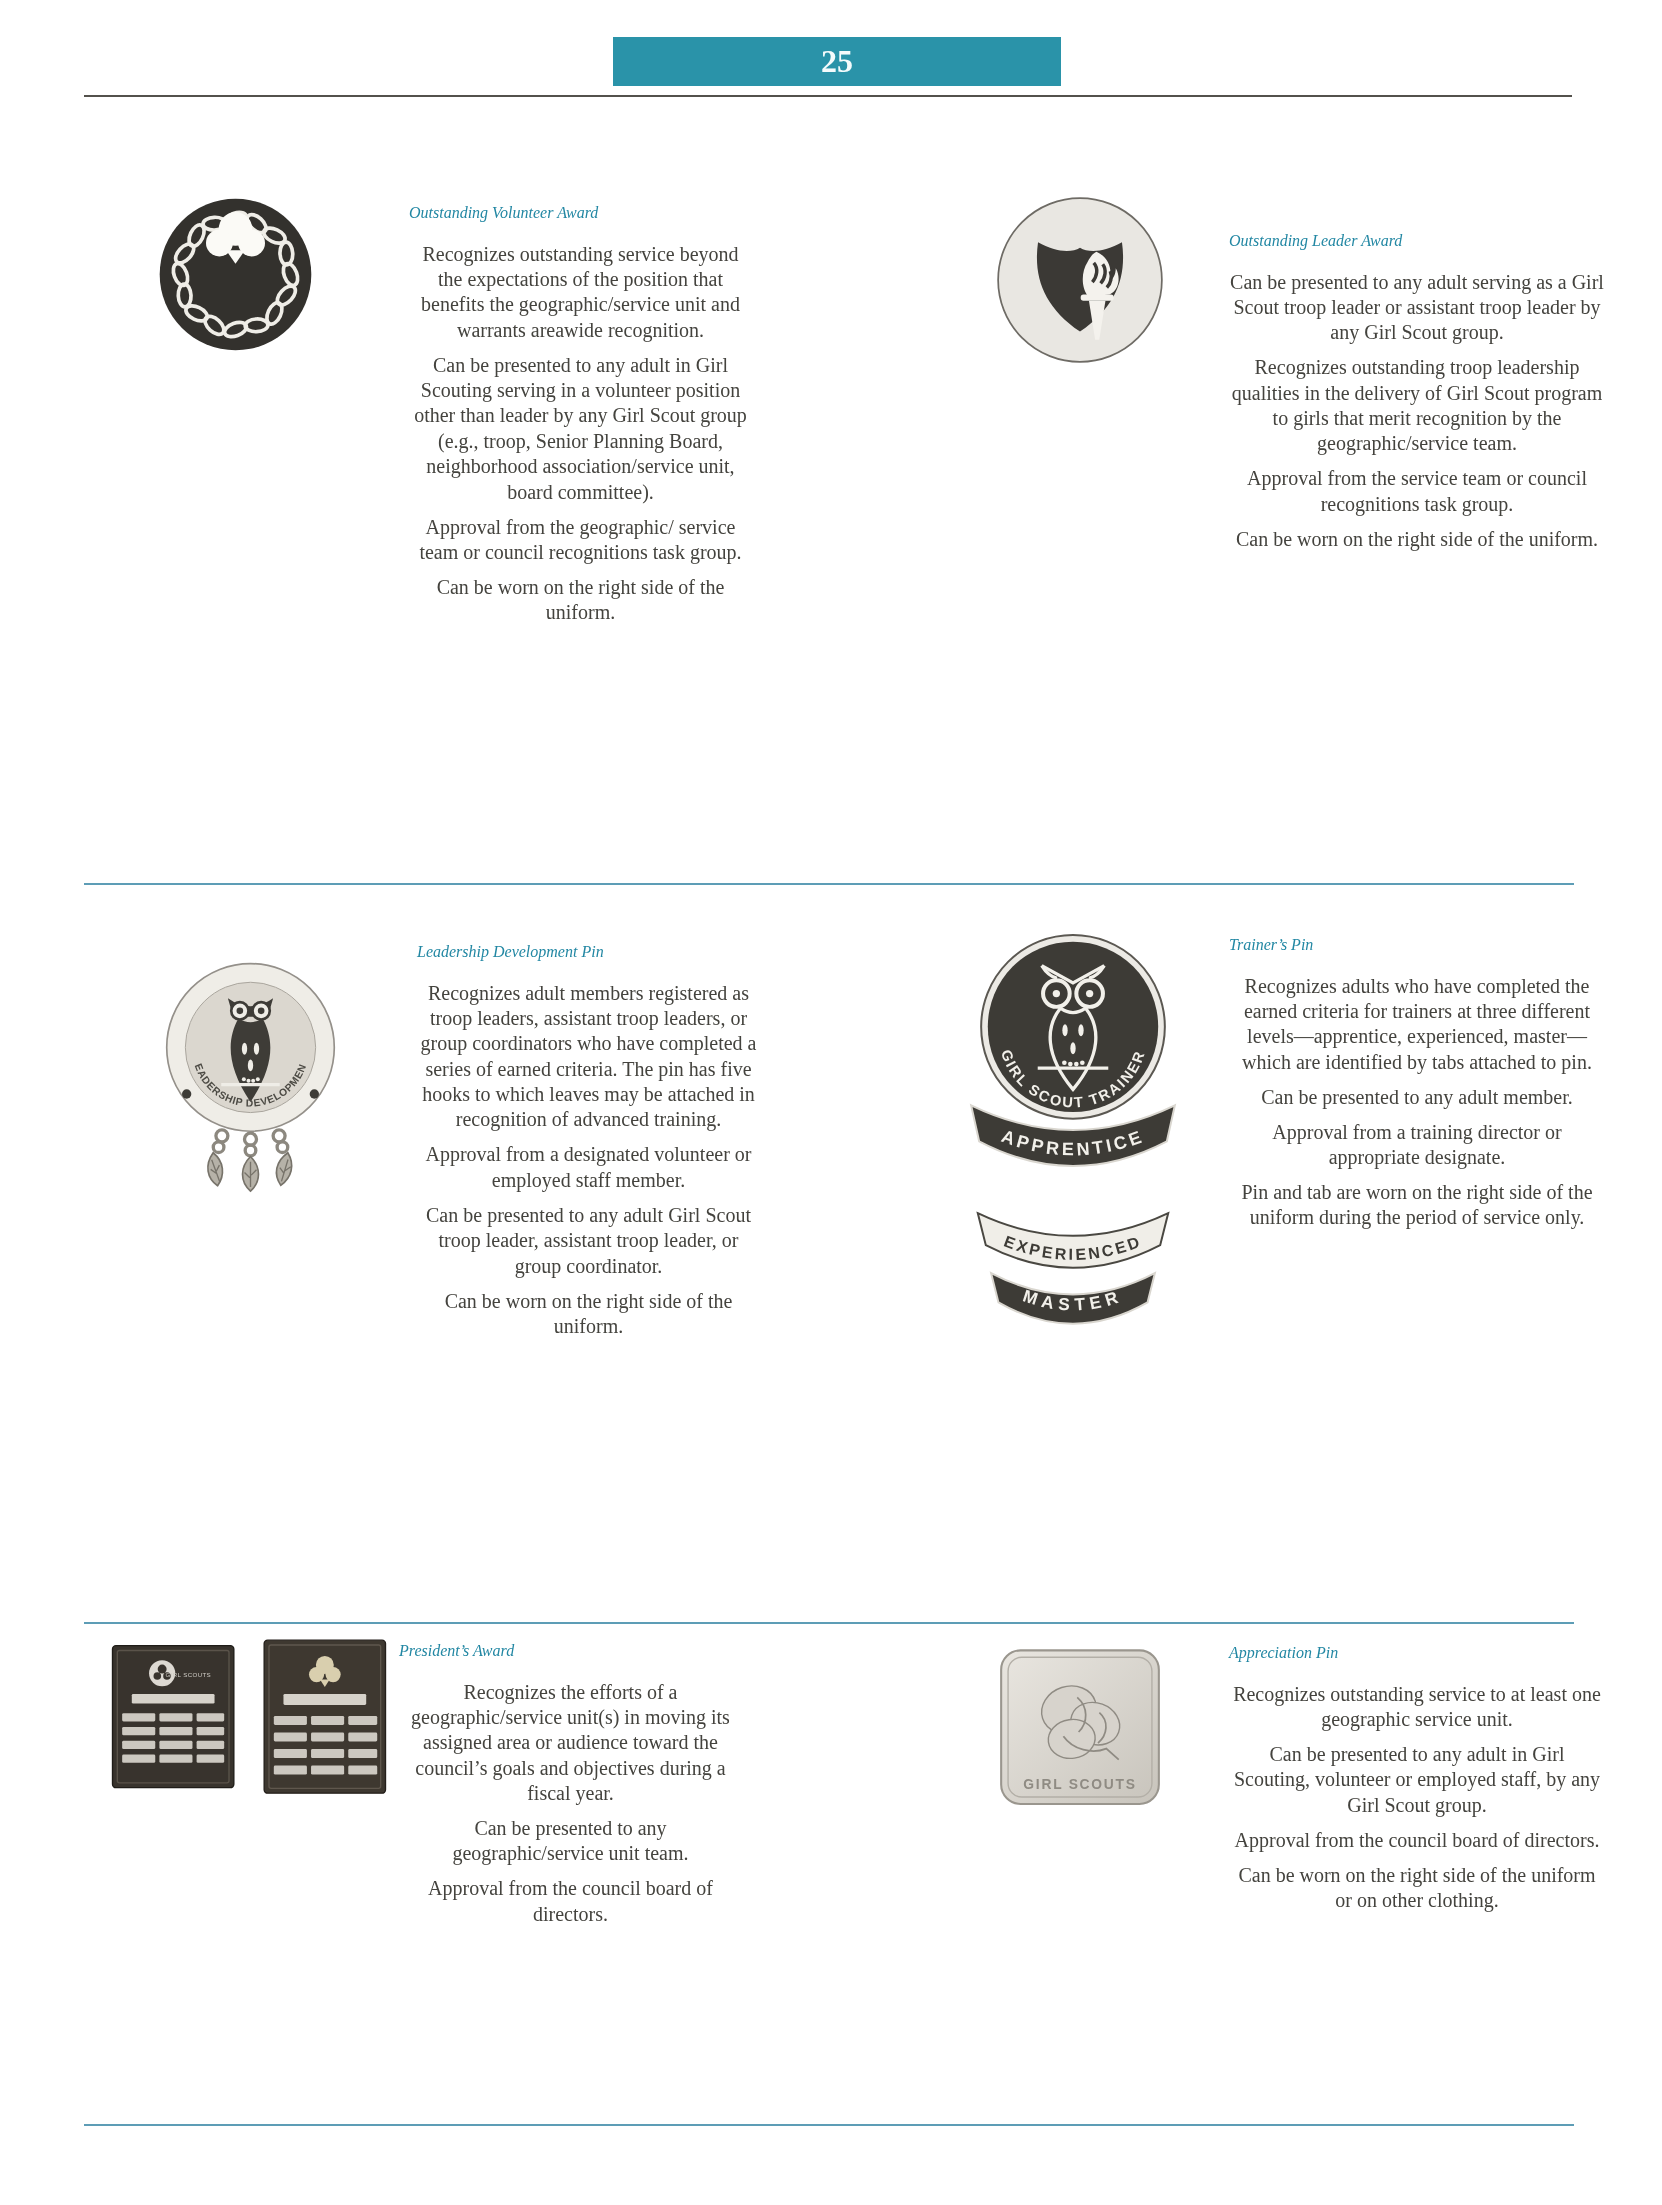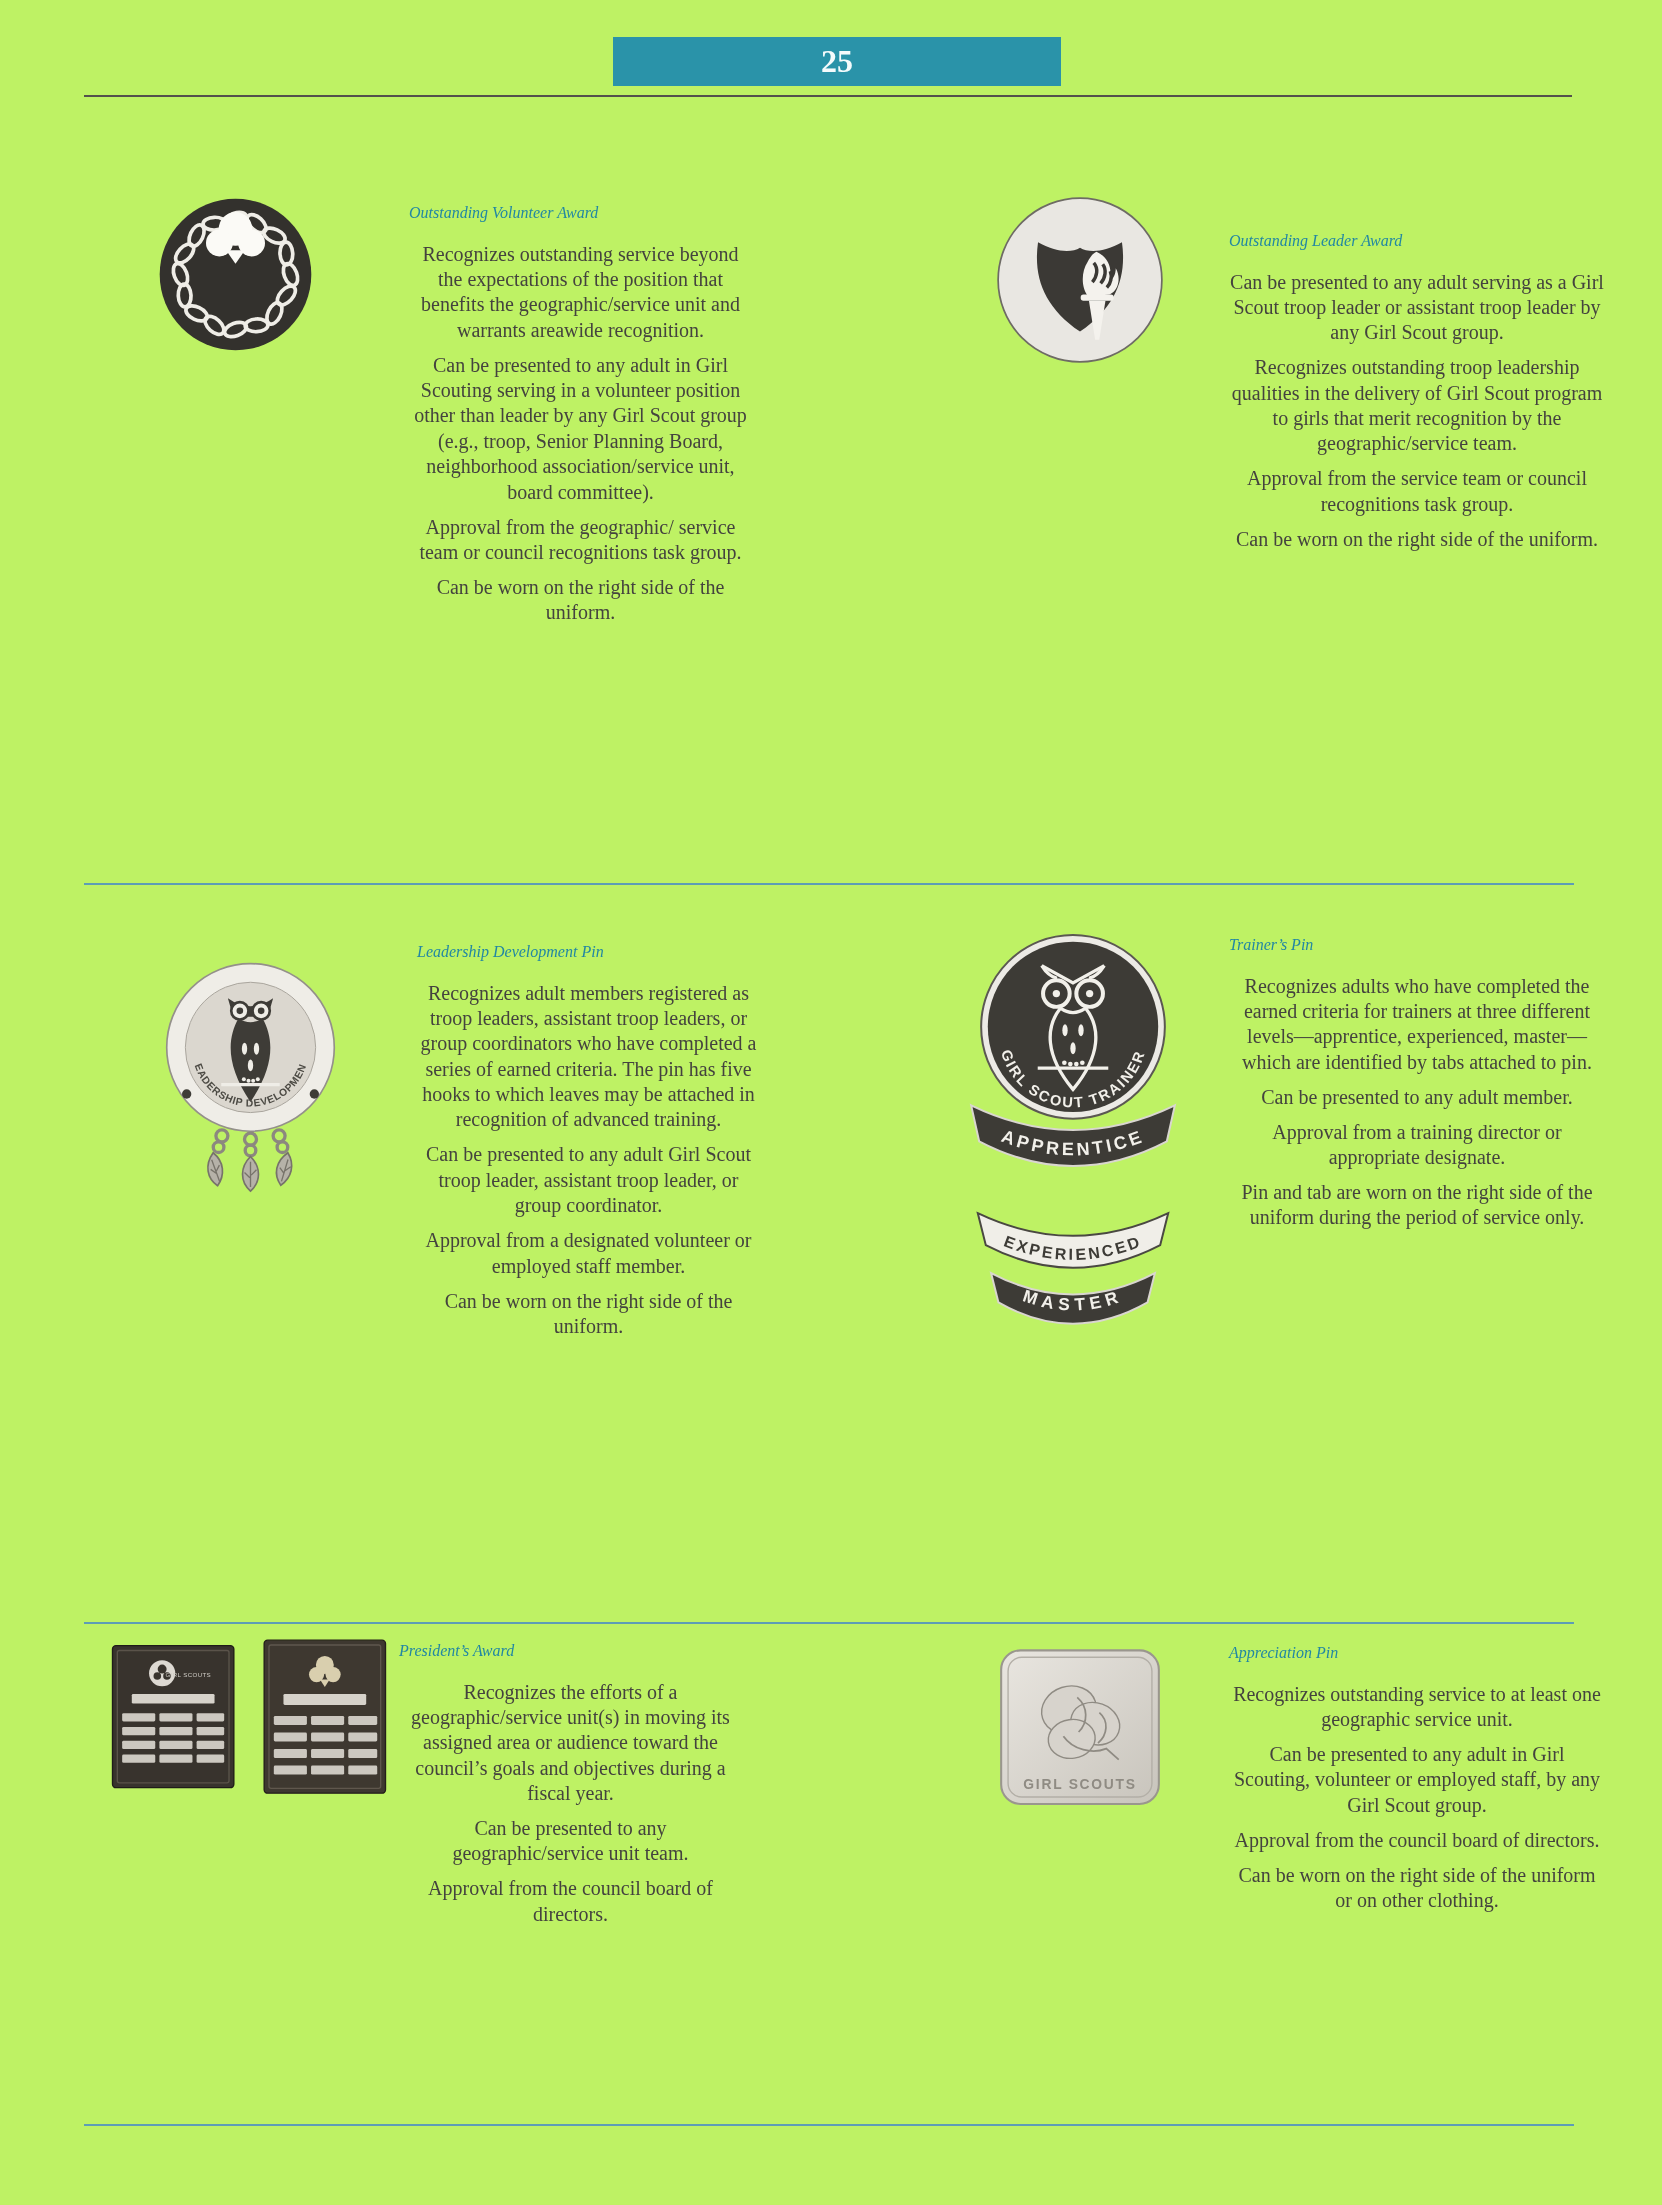--- a/index.html
+++ b/index.html
@@ -1,19 +1,19 @@
 <!DOCTYPE html>
 <html style="font-size:11px"><head>
 <meta charset="utf-8">
 <style>
   html,body{margin:0;padding:0;background:#e9e7e2;}
   #page{
     position:relative;
     width:1662px;height:2205px;
-    background:#bef264;
+    background:#ffffff;
     font-family:"Liberation Serif", serif;
     color:#44433e;
     overflow:hidden;
   }
   .pagenum-bar{
     position:absolute;left:613px;top:37px;width:448px;height:49px;
     background:#2a93a9;
     display:flex;align-items:center;justify-content:center;
     color:#f4fbfc;font-size:32px;font-weight:bold;
   }
@@ -159,22 +159,22 @@
         <path d="M84,316 L90,350 M80,330 L88,338 M94,326 L88,334" transform="rotate(-10 88 330)"></path>
         <path d="M140,320 L140,358 M131,336 L139,344 M149,332 L141,340"></path>
         <path d="M194,316 L190,350 M184,330 L192,338 M200,326 L192,334" transform="rotate(10 192 330)"></path>
       </g>
     </svg>
   </div>
 
   <div class="txtcol" style="left:409px;top:942px;width:343px;margin-left:8px;">
     <h2 style="width:302px;">Leadership Development Pin</h2>
     <p>Recognizes adult members registered as troop leaders, assistant troop leaders, or group coordinators who have completed a series of earned criteria. The pin has five hooks to which leaves may be attached in recognition of advanced training.</p>
+    <p>Approval from a designated volunteer or employed staff member.</p>
     <p>Can be presented to any adult Girl Scout troop leader, assistant troop leader, or group coordinator.</p>
-    <p>Approval from a designated volunteer or employed staff member.</p>
     <p>Can be worn on the right side of the uniform.</p>
   </div>
 
   <div class="imgbox" style="left:963px;top:927px;">
     <svg width="220" height="426" viewBox="0 0 330 640">
       <defs>
         <path id="tr-arc" d="M 55,180 A 112 112 0 0 0 275,180"></path>
         <path id="tab1-arc" d="M 26,308 Q 165,378 304,308"></path>
         <path id="tab2-arc" d="M 36,468 Q 165,532 294,468"></path>
         <path id="tab3-arc" d="M 56,546 Q 165,606 274,546"></path>

